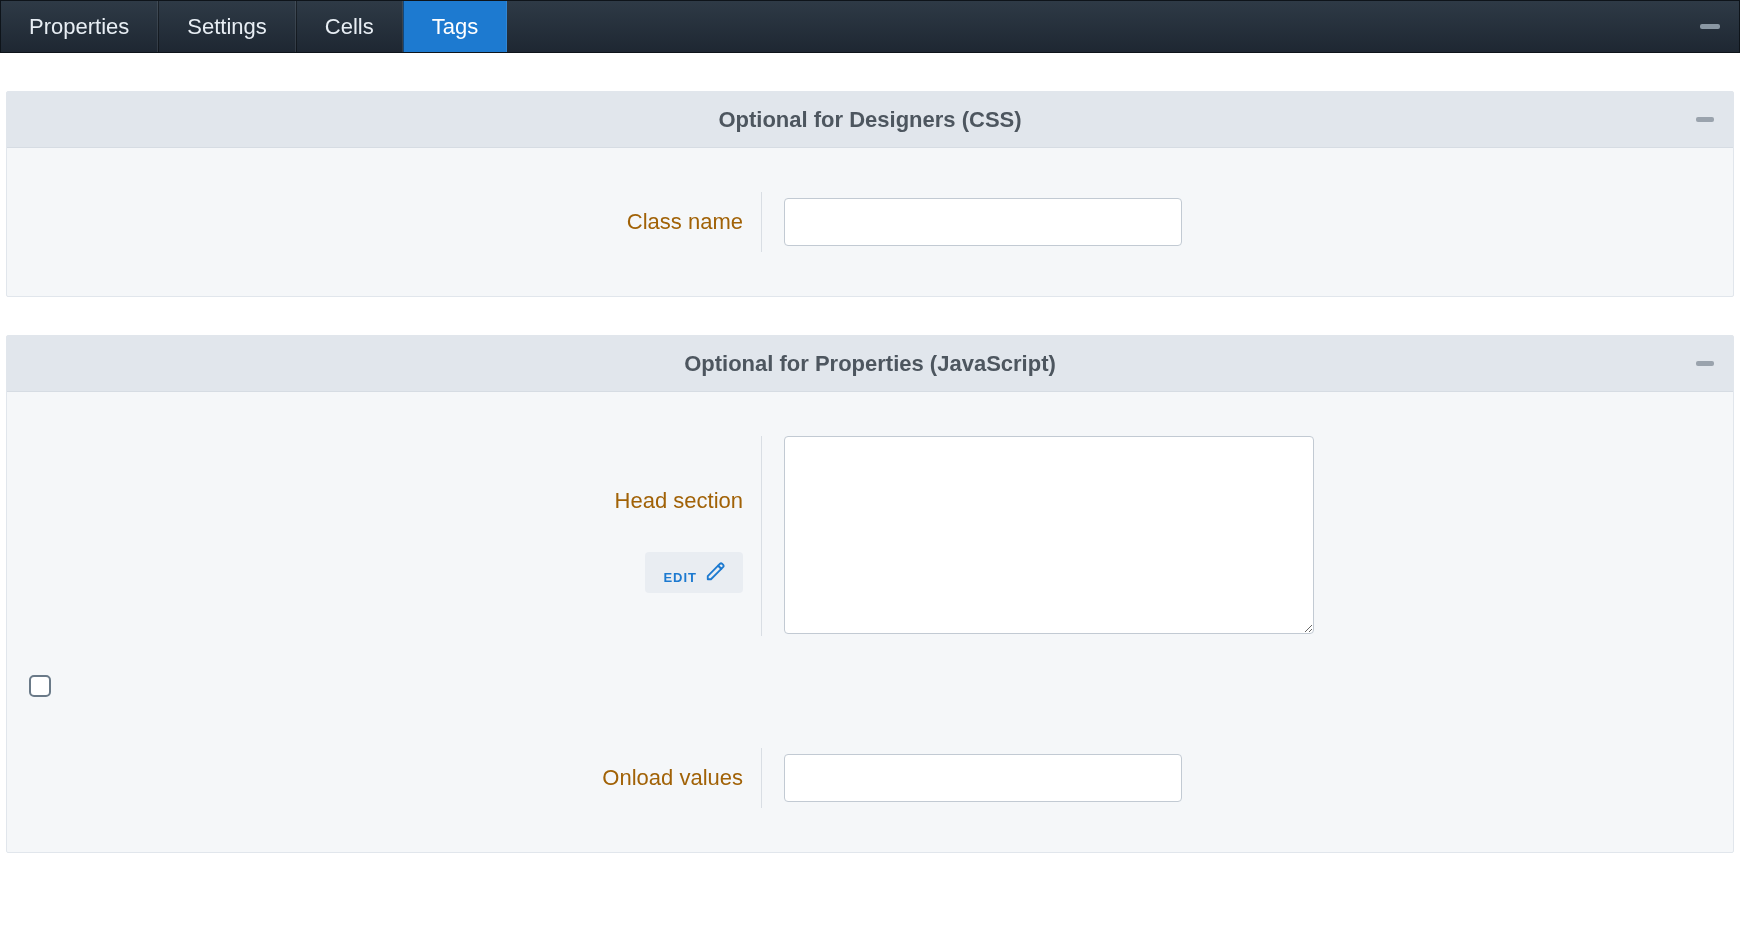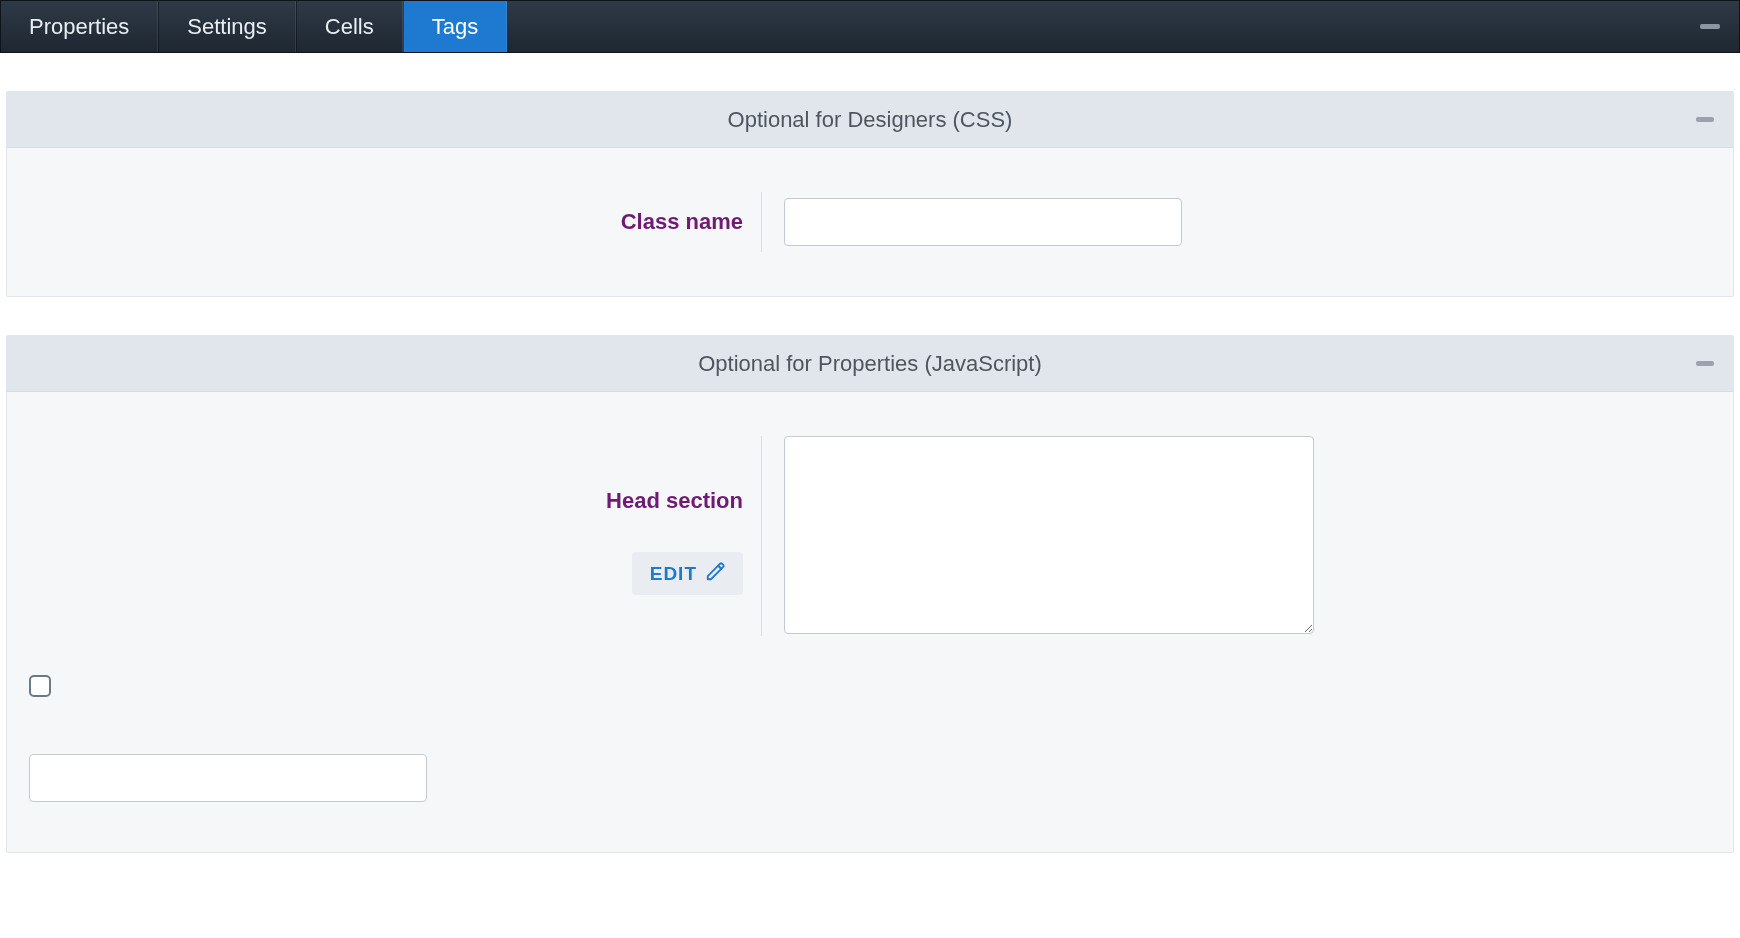--- a/index.html
+++ b/index.html
@@ -67,21 +67,21 @@
     background: #e1e6ec;
     height: 56px;
     display: flex;
     align-items: center;
     justify-content: center;
     position: relative;
     border-bottom: 1px solid #d6dce3;
   }
   .panel-header .title {
     font-size: 22px;
-    font-weight: 400;
+    font-weight: 700;
     color: #4d565f;
   }
   .panel-header .collapse-btn {
     position: absolute;
     right: 16px;
     top: 50%;
     transform: translateY(-50%);
     width: 24px;
     height: 24px;
     display: flex;
@@ -114,22 +114,22 @@
     align-items: flex-end;
     justify-content: center;
     padding-right: 18px;
     border-right: 1px solid #d9dee4;
     min-height: 60px;
     gap: 18px;
   }
   .field-label-col.tall { min-height: 200px; justify-content: flex-start; padding-top: 52px; gap: 38px; }
   .field-label {
     font-size: 22px;
-    font-weight: 700;
-    color: #701a75;
+    font-weight: 400;
+    color: #a16207;
     white-space: nowrap;
   }
   .field-input-col {
     flex: 1 1 auto;
     padding-left: 22px;
     display: flex;
     align-items: flex-start;
   }
   .field-input-col.centered { align-items: center; min-height: 60px; }
 
@@ -162,27 +162,27 @@
     border: 2px solid #6a7a88;
     border-radius: 5px;
     background: #ffffff;
     appearance: none;
     cursor: pointer;
   }
 
   
   .edit-btn {
     display: inline-flex;
-    align-items: center;
+    align-items: flex-end;
     gap: 8px;
     background: #e9edf2;
     border: none;
     border-radius: 4px;
     padding: 8px 16px 8px 18px;
-    font-size: 19px;
+    font-size: 13px;
     font-weight: 700;
     letter-spacing: 1px;
     color: #1d7ad0;
     cursor: pointer;
   }
   .edit-btn svg { width: 22px; height: 22px; }
 
 </style>
 </head>
 <body>
@@ -253,20 +253,23 @@
         </div>
       </div>
 
       <div class="field-row">
         <div class="field-input-col centered">
           <input type="checkbox" class="cb" style="">
         </div>
       </div>
 
       <div class="field-row" style="margin-top:12px;">
+        <div class="field-label-col">
+          <span class="field-label">Onload values</span>
+        </div>
         <div class="field-input-col centered">
           <input type="text" class="txt" value="" style="">
         </div>
       </div>
 
     </div>
   </div>
 
 </div>
 

